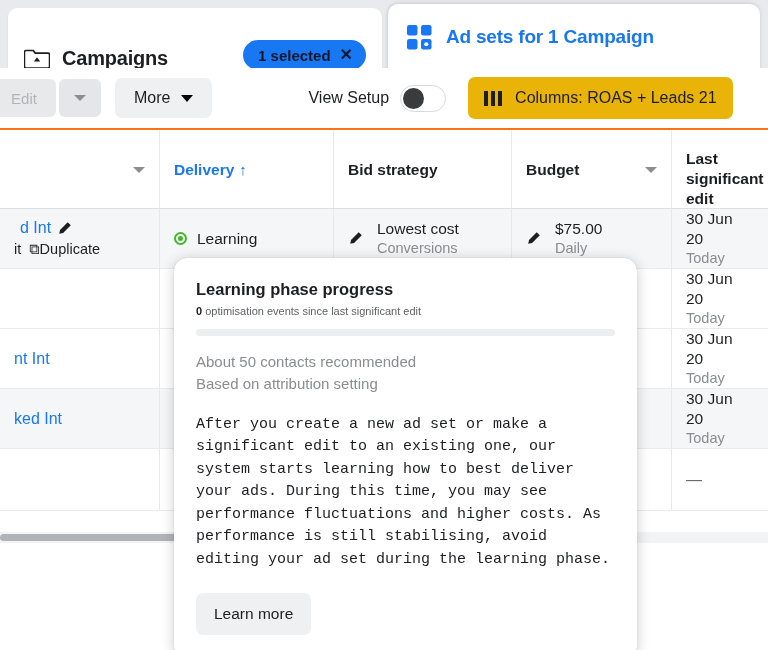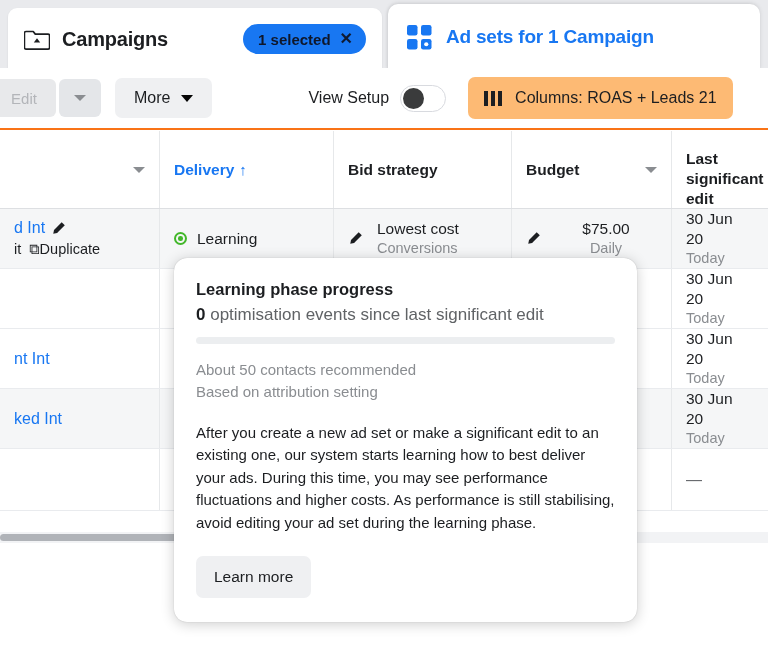--- a/index.html
+++ b/index.html
@@ -30,21 +30,21 @@
   }
 
   
   .tab-campaigns {
     position: absolute;
     left: 8px; top: 8px;
     width: 374px; height: 62px;
     background: #ffffff;
     border-radius: 9px 9px 0 0;
     display: flex;
-    align-items: center;
+    align-items: flex-end;
     padding: 0 16px;
     gap: 12px;
     box-shadow: 0 1px 2px rgba(0,0,0,.10);
   }
   .folder-icon { width: 26px; height: 24px; flex: 0 0 auto; display:block; }
   .tab-campaigns .tab-title {
     font-size: 20px;
     font-weight: bold;
     color: #1c1e21;
     letter-spacing: -0.2px;
@@ -168,21 +168,21 @@
     position: absolute;
     left: 2px; top: 2px;
     width: 21px; height: 21px;
     border-radius: 50%;
     background: #3a3b3c;
   }
 
   .btn-columns {
     margin-left: 22px;
     height: 42px;
-    background: #fdba74;
+    background: #eab308;
     border: none; border-radius: 7px;
     display: flex; align-items: center; gap: 13px;
     padding: 0 16px;
     font-size: 16px;
     color: #1c1e21;
     font-family: inherit;
     white-space: nowrap;
     cursor: pointer;
   }
   .bars-icon { display: flex; gap: 3px; align-items: center; }
@@ -231,26 +231,26 @@
   }
   .trow.alt { background: #f5f6f7; }
   .trow.total { height: 62px; background: #ffffff; }
 
   .td { font-size: 15.5px; color: #1c1e21; height: 100%; }
 
   .cell-stack {
     display: flex; flex-direction: column; justify-content: center;
     line-height: 1.3; width: 100%;
   }
-  .cell-stack.right { align-items: center; text-align: right; }
+  .cell-stack.right { align-items: flex-start; text-align: right; }
   .sub { font-size: 14.5px; color: #8a8d91; }
 
   .td.col-name { justify-content: flex-start; }
   .name-link { color: #1877f2; font-size: 16px; white-space: nowrap; }
-  .name-row { display: flex; align-items: center; gap: 6px; }
+  .name-row { display: flex; align-items: center; gap: 6px; margin-left: 6px; }
   .actions-row {
     display: flex; align-items: center; gap: 8px;
     font-size: 14.5px; color: #1c1e21; white-space: nowrap; margin-top: 2px;
   }
 
   .status-dot {
     width: 13px; height: 13px; border-radius: 50%;
     border: 2px solid #42b72a;
     position: relative;
     flex: 0 0 auto;
@@ -292,38 +292,39 @@
     background: #ffffff;
     border-radius: 13px;
     box-shadow: 0 2px 14px rgba(0,0,0,.20), 0 0 1px rgba(0,0,0,.28);
     padding: 22px 22px 24px 22px;
     z-index: 30;
   }
   .pop-title {
     font-size: 16.5px; font-weight: bold; color: #1c1e21;
     margin-bottom: 6px;
   }
-  .pop-events { font-size: 17px; color: #606366; margin-bottom: 12px; }
+  .pop-events { font-size: 11px; color: #606366; margin-bottom: 12px; }
   .pop-events b { color: #1c1e21; font-weight: bold; }
 
   .progress {
     height: 7px; width: 100%;
     border-radius: 4px;
     background: #eceef0;
     overflow: hidden;
     margin-bottom: 15px;
   }
   .progress .fill { height: 100%; width: 0%; background: #1877f2; border-radius: 4px; }
 
   .pop-meta { font-size: 15px; color: #8a8d91; line-height: 1.45; }
   .pop-body {
     margin-top: 19px;
     font-size: 15px;
     color: #1c1e21;
     line-height: 1.5;
+    font-family: Liberation Mono, monospace;
   }
   .btn-learn {
     margin-top: 22px;
     height: 42px;
     background: #eff0f2;
     border: none; border-radius: 7px;
     padding: 0 18px;
     font-size: 15.5px;
     color: #1c1e21;
     font-family: inherit;

